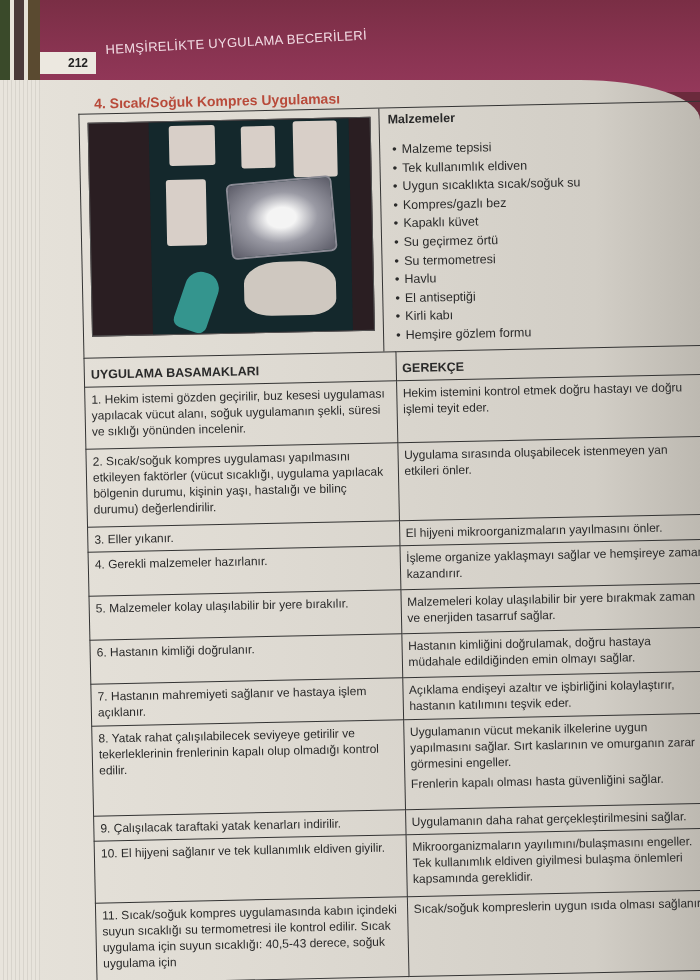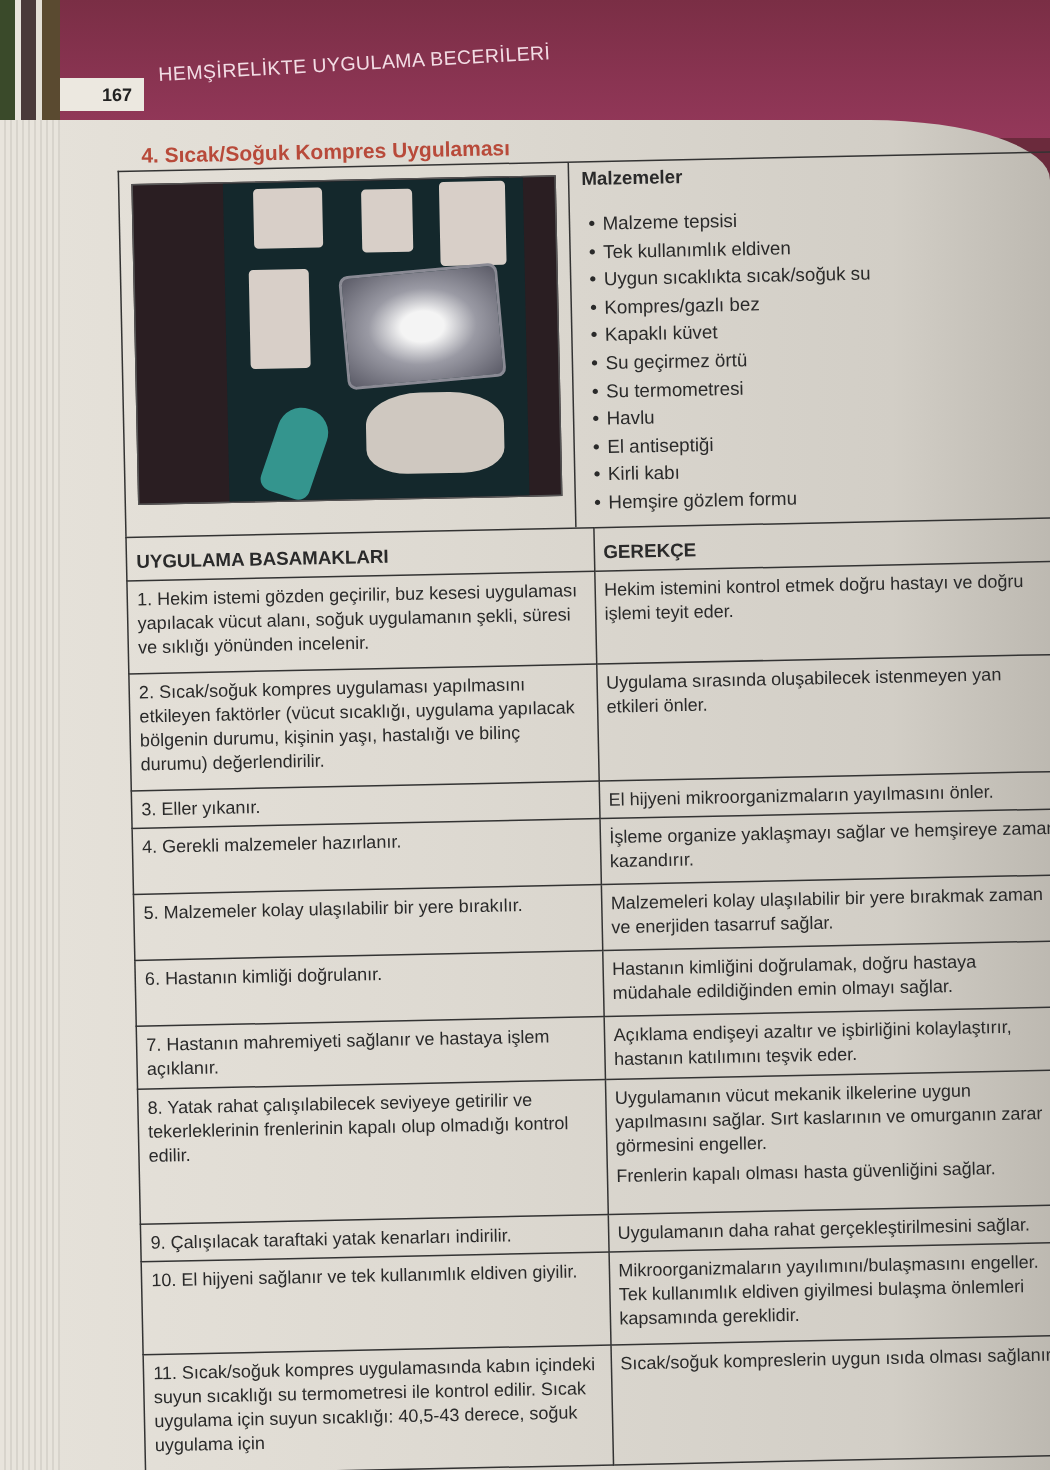--- a/index.html
+++ b/index.html
@@ -81,21 +81,21 @@
   .justify { text-align: justify; }
 </style>
 </head>
 <body>
 
 <div class="spine"></div>
 <div class="header-band"></div>
 <div class="page"></div>
 <div class="page-left-lines"></div>
 
-<div class="page-num-tab">167</div>
+<div class="page-num-tab">212</div>
 <div class="running-head">HEMŞİRELİKTE UYGULAMA BECERİLERİ</div>
 
 <div class="content">
   <div class="section-title">4. Sıcak/Soğuk Kompres Uygulaması</div>
 
   <div class="top-block">
     <div class="photo-cell">
       <div class="photo">
         <div class="tray-mat"></div>
         <div class="pad" style="left:80px;top:4px;width:46px;height:40px;"></div>

